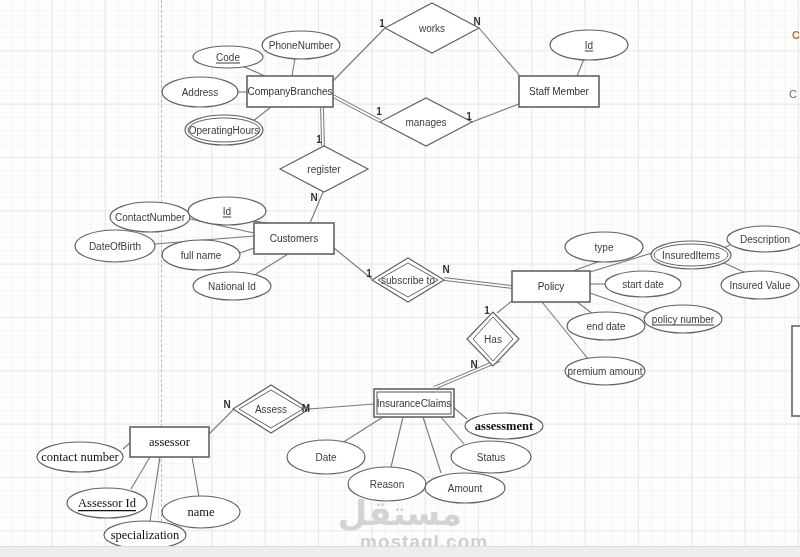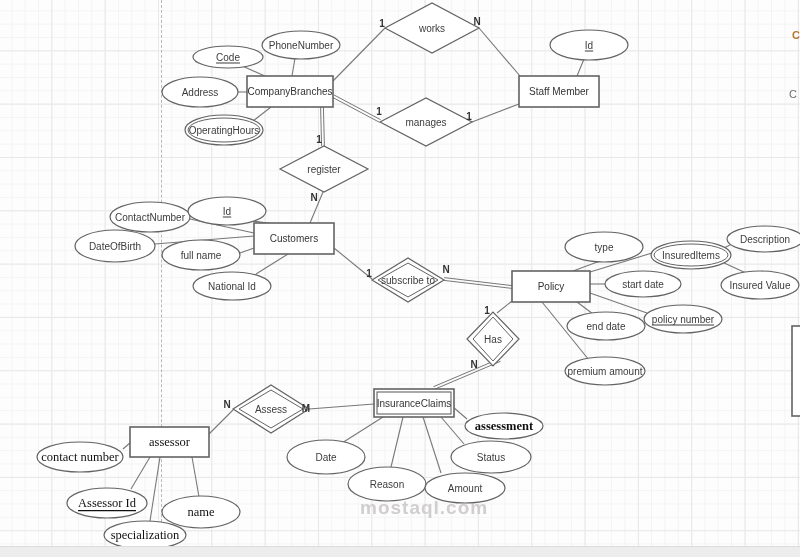--- a/index.html
+++ b/index.html
@@ -37,20 +37,21 @@
   .t-serif-b{font-family:"Liberation Serif",serif;font-size:12.5px;font-weight:bold;fill:#101010;}
   .t-card{font-family:"Liberation Sans",sans-serif;font-size:10px;font-weight:600;fill:#333;}
 </style>
 </head>
 <body>
 
 <div class="stage">
   <div class="page-divider"></div>
 
   <div class="watermark">
+    <div class="wm-ar">مستقل</div>
     <div class="wm-en">mostaql.com</div>
   </div>
 
   <svg id="er-svg" class="er" width="800" height="557" viewBox="0 0 800 557">
       <line x1="240" y1="65" x2="267" y2="77" stroke="#787878" stroke-width="1.1"></line>
       <line x1="295" y1="58" x2="292" y2="76" stroke="#787878" stroke-width="1.1"></line>
       <line x1="238" y1="92" x2="247" y2="92" stroke="#787878" stroke-width="1.1"></line>
       <line x1="253" y1="121" x2="271" y2="107" stroke="#787878" stroke-width="1.1"></line>
       <line x1="584" y1="59" x2="577" y2="76" stroke="#787878" stroke-width="1.1"></line>
       <line x1="190" y1="219" x2="254" y2="233" stroke="#787878" stroke-width="1.1"></line>

